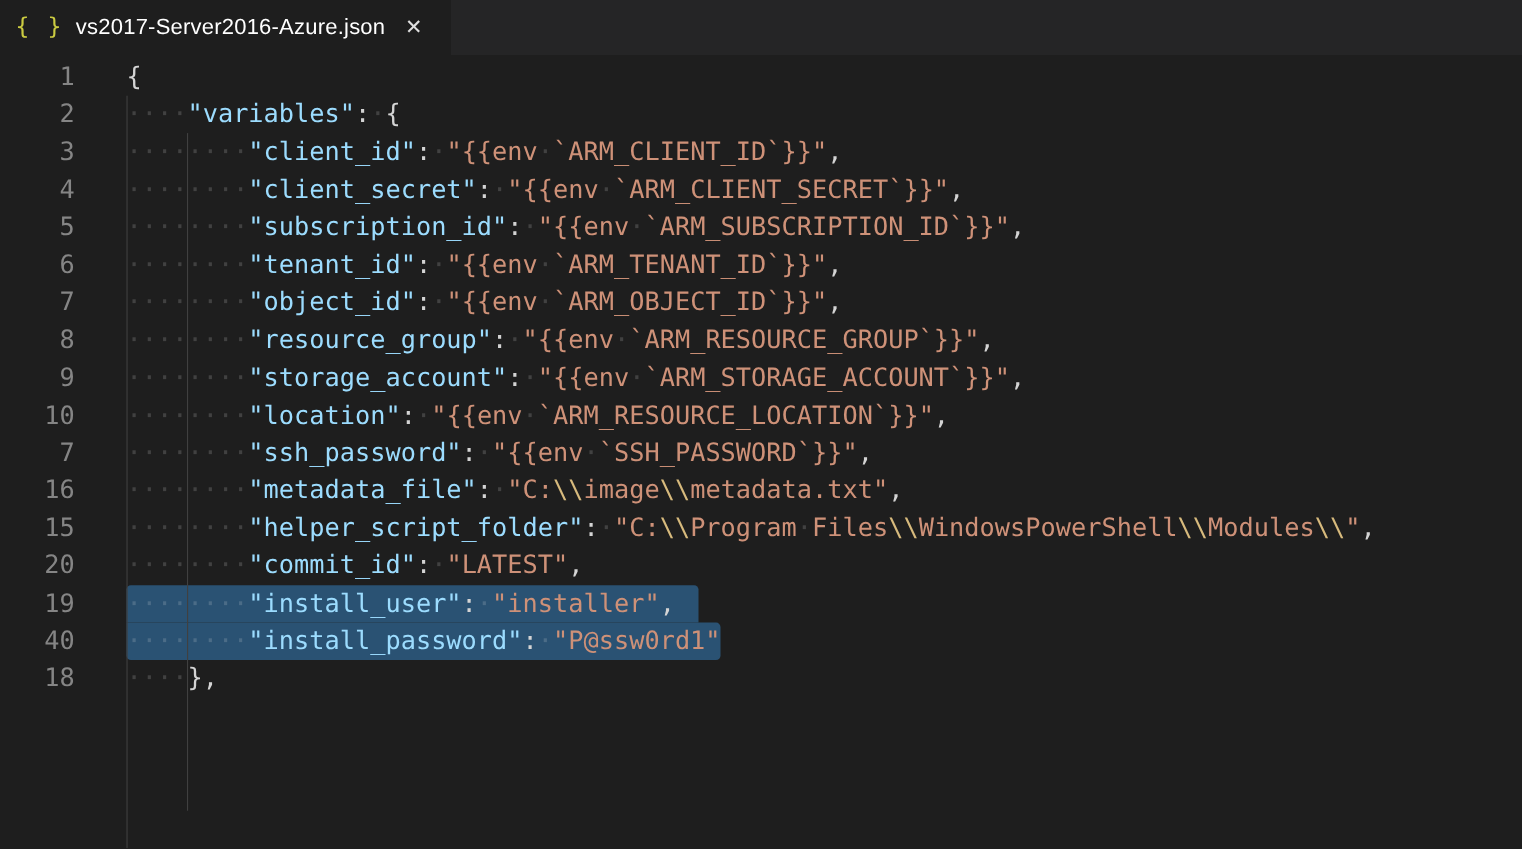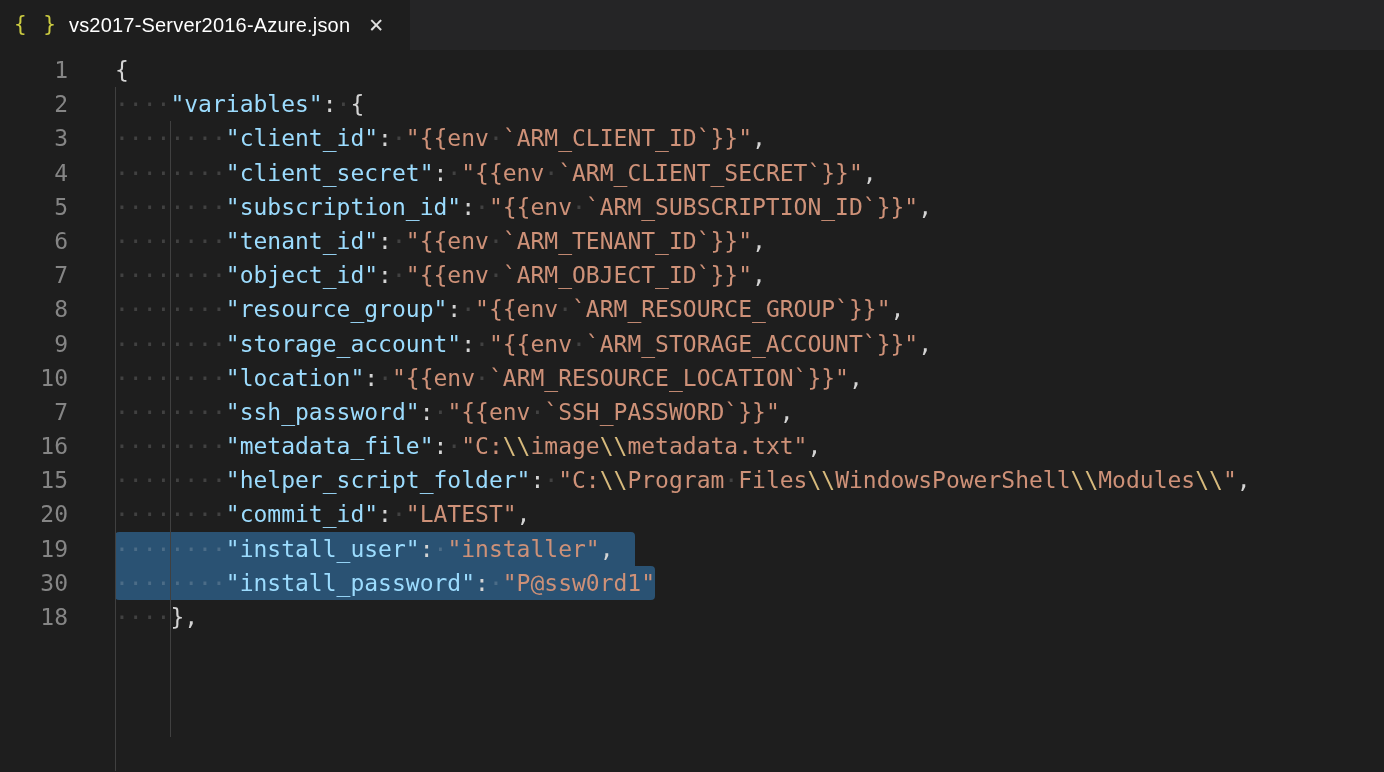--- a/index.html
+++ b/index.html
@@ -147,21 +147,21 @@
       </div>
       <div class="line">
         <div class="gutter">20</div>
         <div class="content"><span class="tok-ws">········</span><span class="tok-key">"commit_id"</span><span class="tok-pun">:</span><span class="tok-ws">·</span><span class="tok-str">"LATEST"</span><span class="tok-pun">,</span></div>
       </div>
       <div class="line">
         <div class="gutter">19</div>
         <div class="content"><span class="sel sel-top"><span class="tok-ws">········</span><span class="tok-key">"install_user"</span><span class="tok-pun">:</span><span class="tok-ws">·</span><span class="tok-str">"installer"</span><span class="tok-pun">,</span></span></div>
       </div>
       <div class="line">
-        <div class="gutter">30</div>
+        <div class="gutter">40</div>
         <div class="content"><span class="sel sel-bottom"><span class="tok-ws">········</span><span class="tok-key">"install_password"</span><span class="tok-pun">:</span><span class="tok-ws">·</span><span class="tok-str">"P@ssw0rd1"</span></span></div>
       </div>
       <div class="line">
         <div class="gutter">18</div>
         <div class="content"><span class="tok-ws">····</span><span class="tok-pun">},</span></div>
       </div>
     </div>
 </div>
 
 </body></html>

